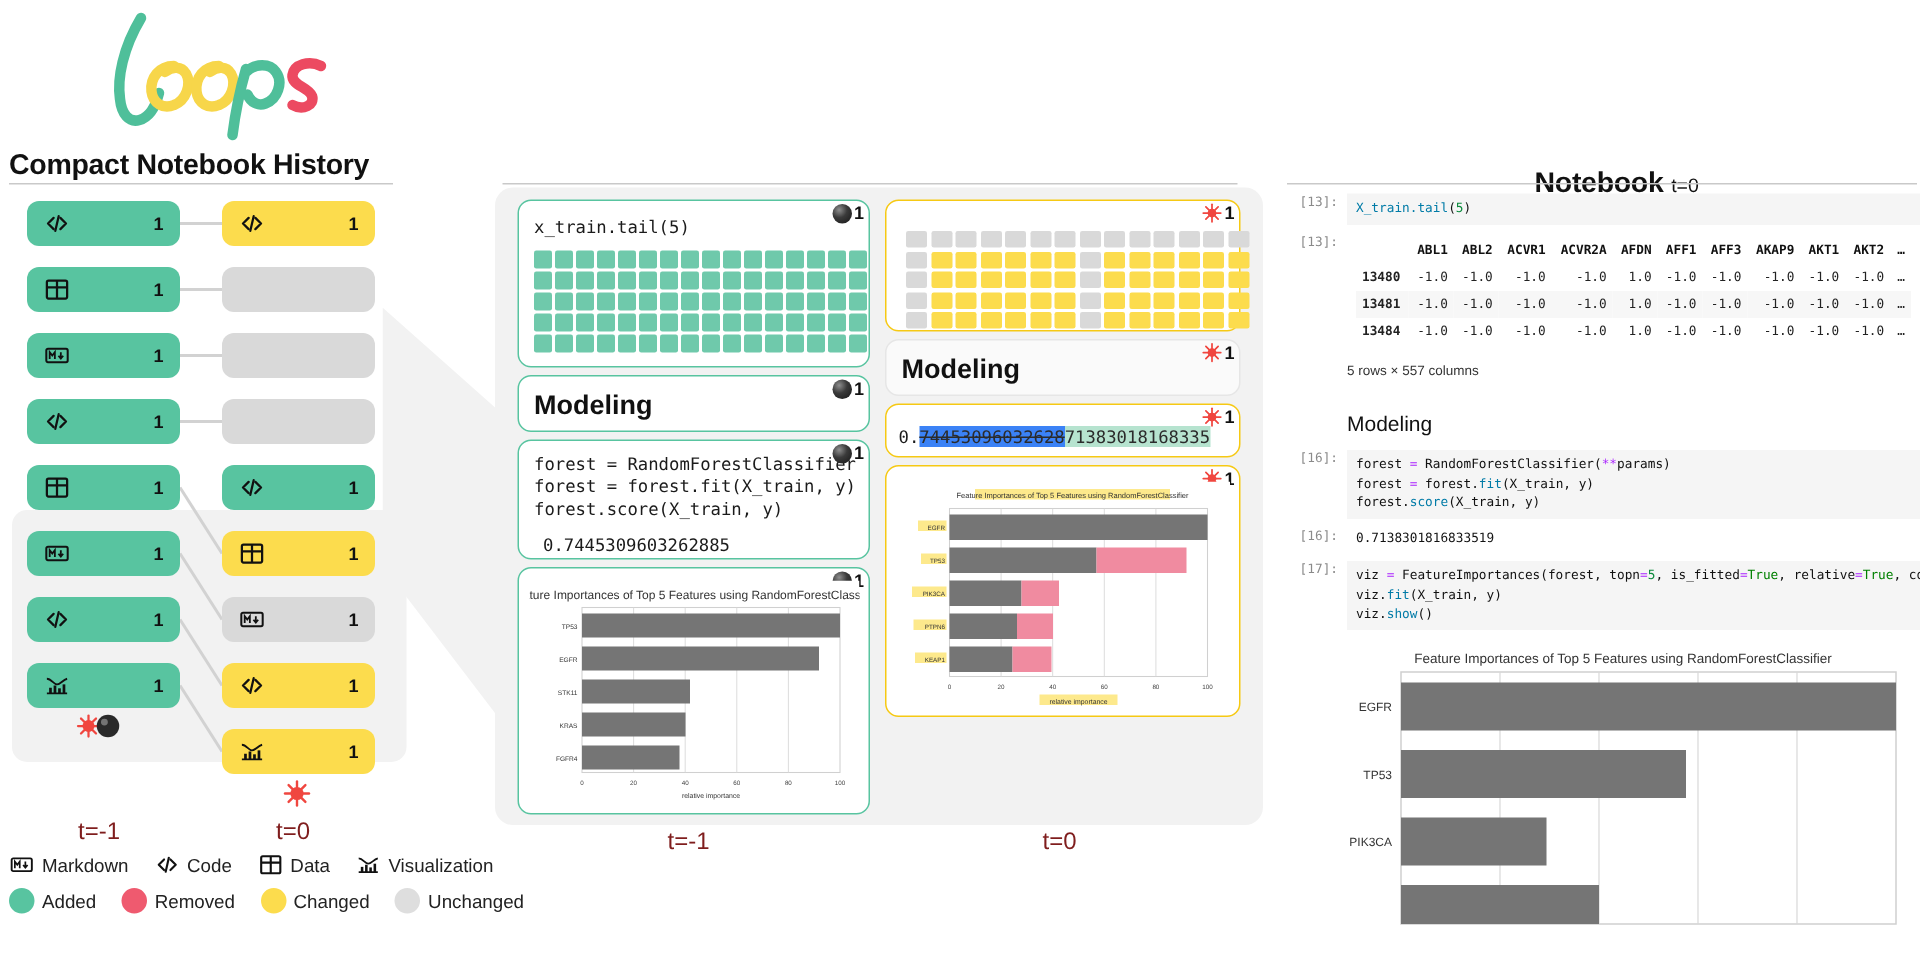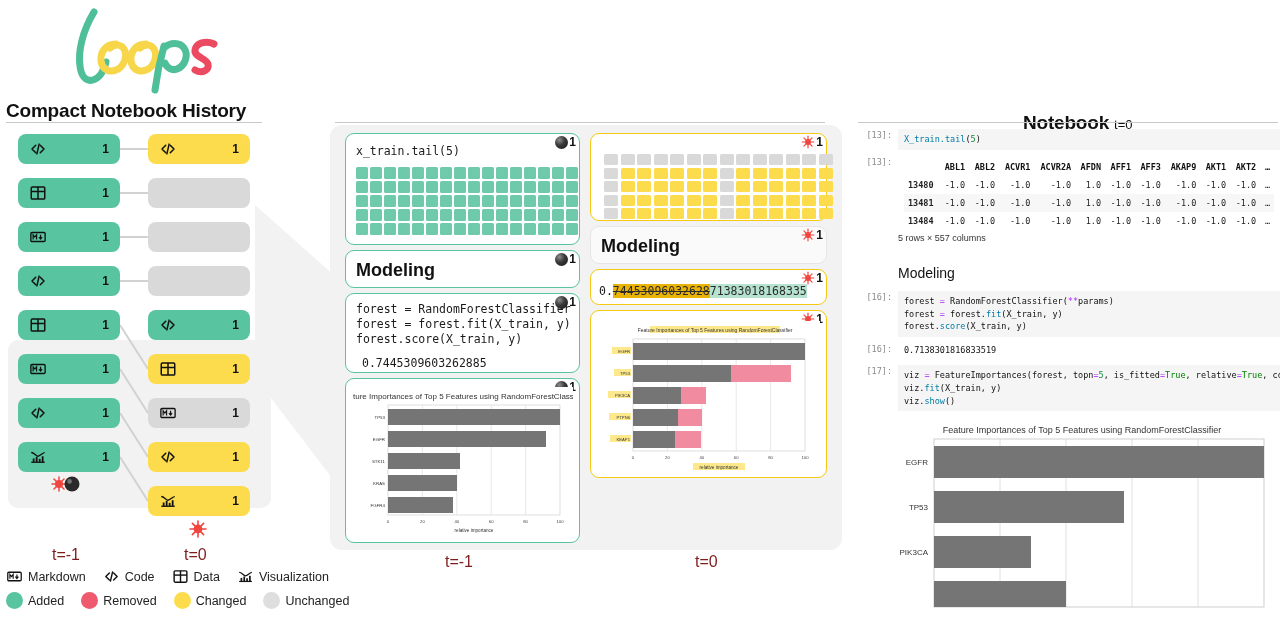--- a/index.html
+++ b/index.html
@@ -66,21 +66,21 @@
   .dcell .badge .num{font-size:12px;font-weight:bold;color:#111;}
   .code{
     font-family:"DejaVu Sans Mono", monospace;font-size:11.5px;color:#1b1b1b;
     white-space:pre;line-height:1.32;
   }
   .mdhead{font-size:18px;font-weight:bold;color:#111;}
   .grid{display:grid;gap:2px;}
   .grid i{display:block;border-radius:1.5px;}
 
   .diffnum{font-family:"DejaVu Sans Mono", monospace;font-size:11.5px;}
-  .del{background:#eab308;text-decoration:line-through;color:#2b2b2b;}
+  .del{background:#3b82f6;text-decoration:line-through;color:#2b2b2b;}
   .ins{background:#b6e3cf;color:#2b2b2b;}
 
   
   .notebook{position:absolute;left:858px;top:125px;width:422px;height:515px;overflow:hidden;}
   .nb-row{display:flex;font-size:9px;}
   .nb-prompt{
     width:34px;flex:0 0 34px;text-align:right;padding-right:6px;color:#8a8a8a;
     font-family:"DejaVu Sans Mono", monospace;font-size:8.5px;line-height:1.5;
   }
   .nb-code{
@@ -755,21 +755,21 @@
               <td>-1.0</td>
               <td>-1.0</td>
               <td>-1.0</td>
               <td>…</td>
             </tr>
           </tbody>
         </table>
       </div>
     </div>
 
-    <div class="nb-note" style="margin-top:1px;">5 rows × 557 columns</div>
+    <div class="nb-note" style="margin-top:10px;">5 rows × 557 columns</div>
 
     <div class="nb-h2" style="margin-top:22px;">Modeling</div>
 
     <div class="nb-row" style="margin-top:10px;">
       <div class="nb-prompt">[16]:</div>
       <div class="nb-code">forest <span class="kwp">=</span> RandomForestClassifier(<span class="kwp">**</span>params)
 forest <span class="kwp">=</span> forest.<span class="kw">fit</span>(X_train, y)
 forest.<span class="kw">score</span>(X_train, y)</div>
     </div>
 

